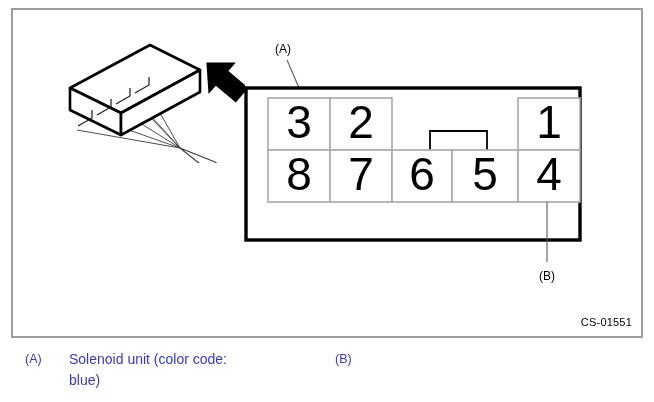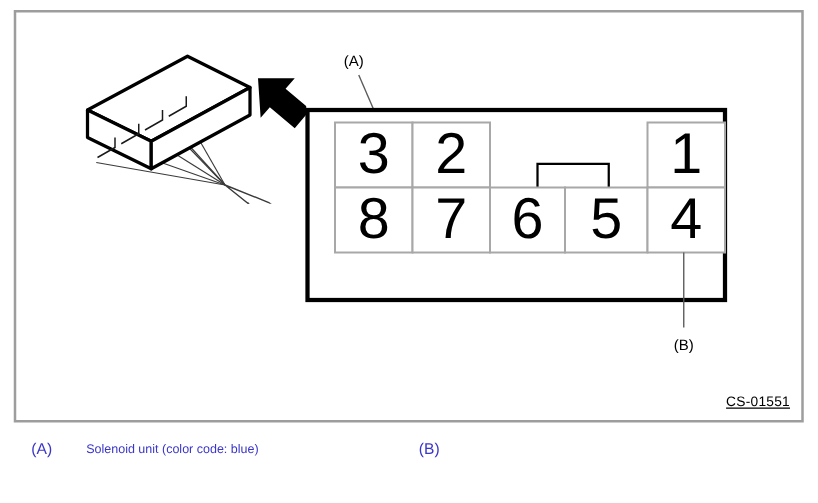--- a/index.html
+++ b/index.html
@@ -61,21 +61,20 @@
   }
 
   
   #figure-id {
     position: absolute;
     right: 22px;
     top: 316px;
     font-size: 11px;
     color: #000000;
     letter-spacing: 0.2px;
-    text-decoration: underline;
   }
 
   
   #caption-block {
     position: absolute;
     left: 11px;
     top: 349px;
     width: 632px;
     display: flex;
     gap: 0px;
@@ -87,21 +86,21 @@
     margin-left: 14px;
   }
   .caption-key {
     font-size: 12.5px;
     color: #3a36c8;
     width: 44px;
     flex: 0 0 44px;
     line-height: 21px;
   }
   .caption-text {
-    font-size: 10px;
+    font-size: 14px;
     color: #3a36c8;
     line-height: 21px;
     width: 170px;
   }
 </style>
 </head>
 <body>
 
 <div id="figure-frame"></div>
 

